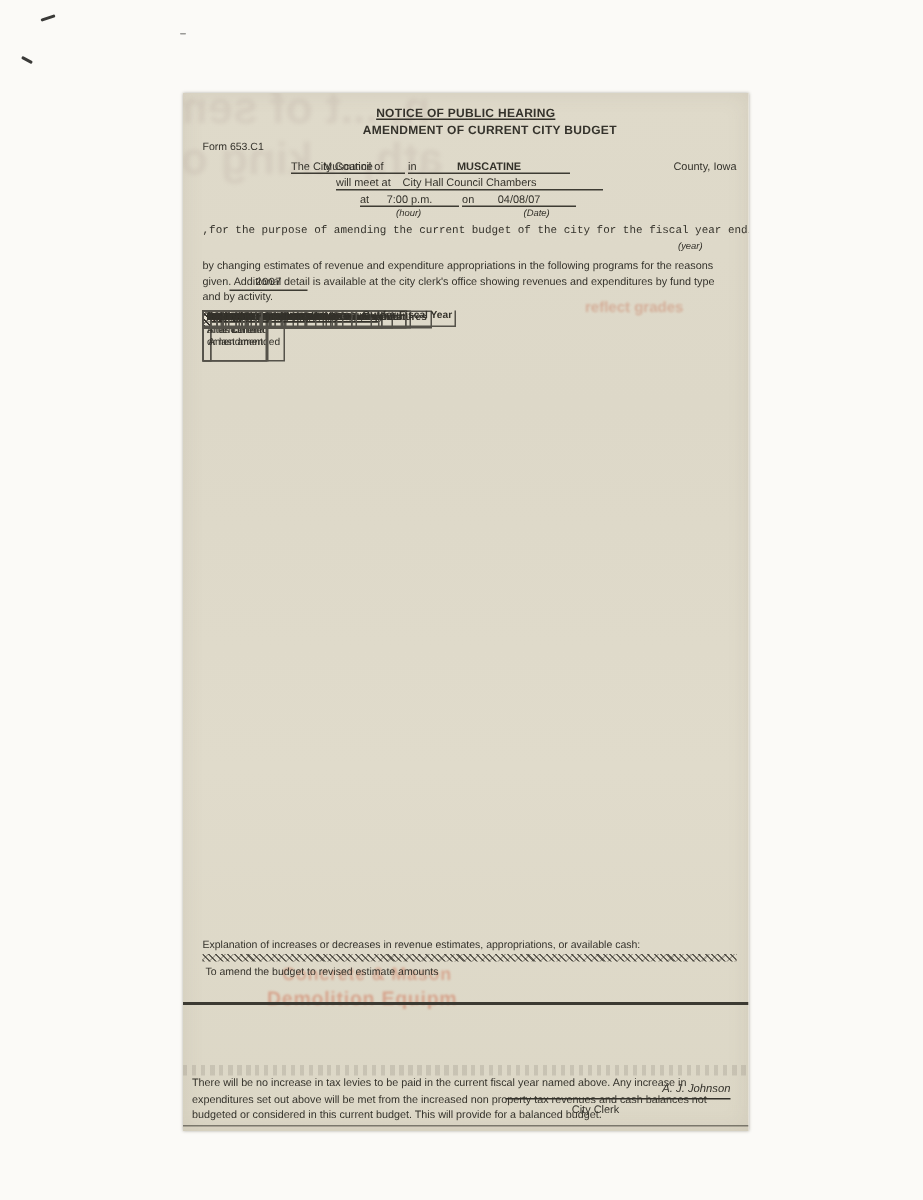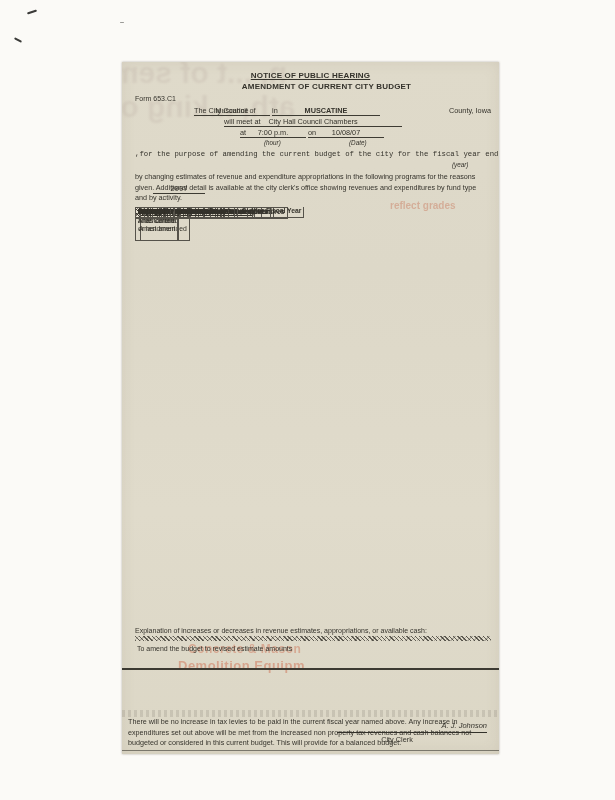--- a/index.html
+++ b/index.html
@@ -99,21 +99,21 @@
 
   <div class="fline" style="top:55px;left:90px;margin-left:12px;">
     <span>will meet at</span>
     <span class="fill" style="width:178px;">City Hall Council Chambers</span>
   </div>
 
   <div class="fline" style="top:66px;left:118px;">
     <span>at</span>
     <span class="fill" style="width:66px;">7:00 p.m.</span>
     <span>on</span>
-    <span class="fill" style="width:76px;">10/08/07</span>
+    <span class="fill" style="width:76px;">04/08/07</span>
   </div>
   <div class="cap" style="top:77px;left:142px;">(hour)</div>
   <div class="cap" style="top:77px;left:227px;">(Date)</div>
 
   <div class="fline" style="top:88px;left:13px;font-family:Liberation Mono, monospace;">
     <span>,for the purpose of amending the current budget of the city for the fiscal year ending June 30,</span>
     <span class="fill" style="width:52px;margin-left:18px;margin-top:35px;">2007</span>
   </div>
   <div class="cap" style="top:99px;left:330px;">(year)</div>
 

